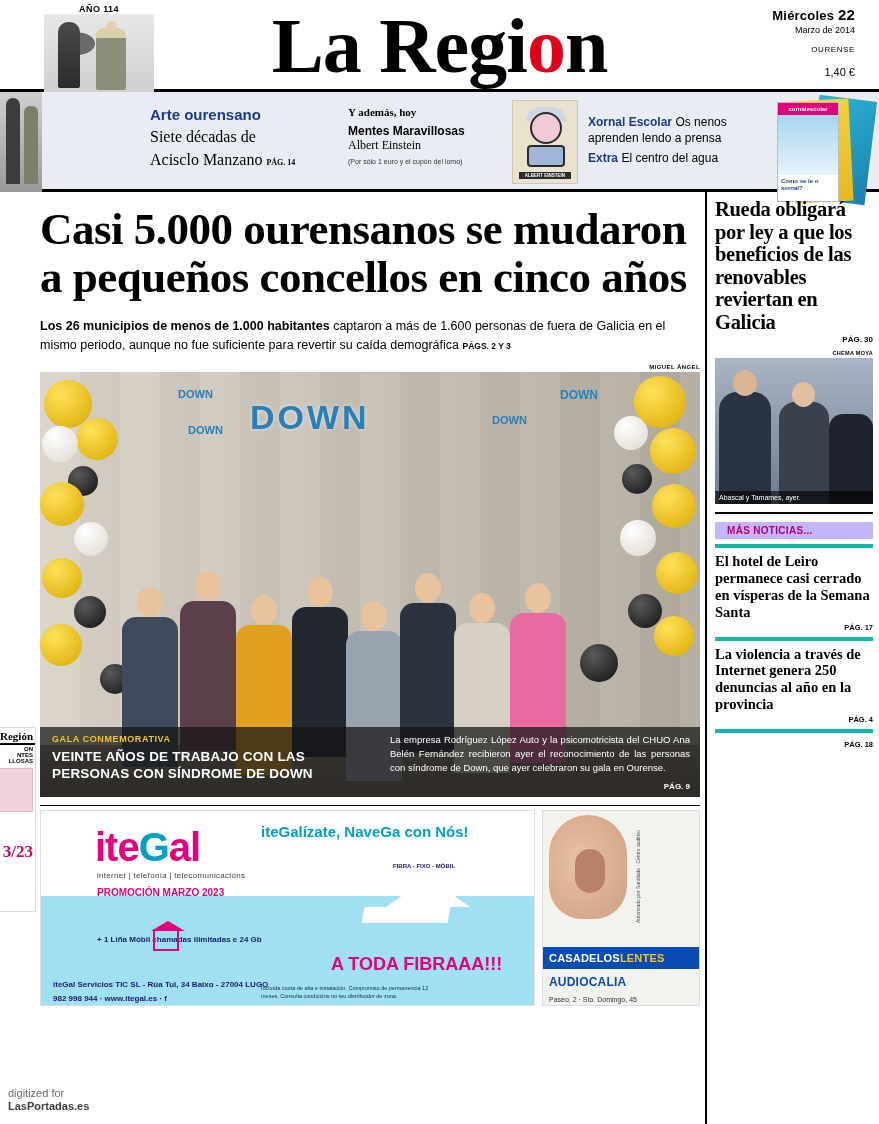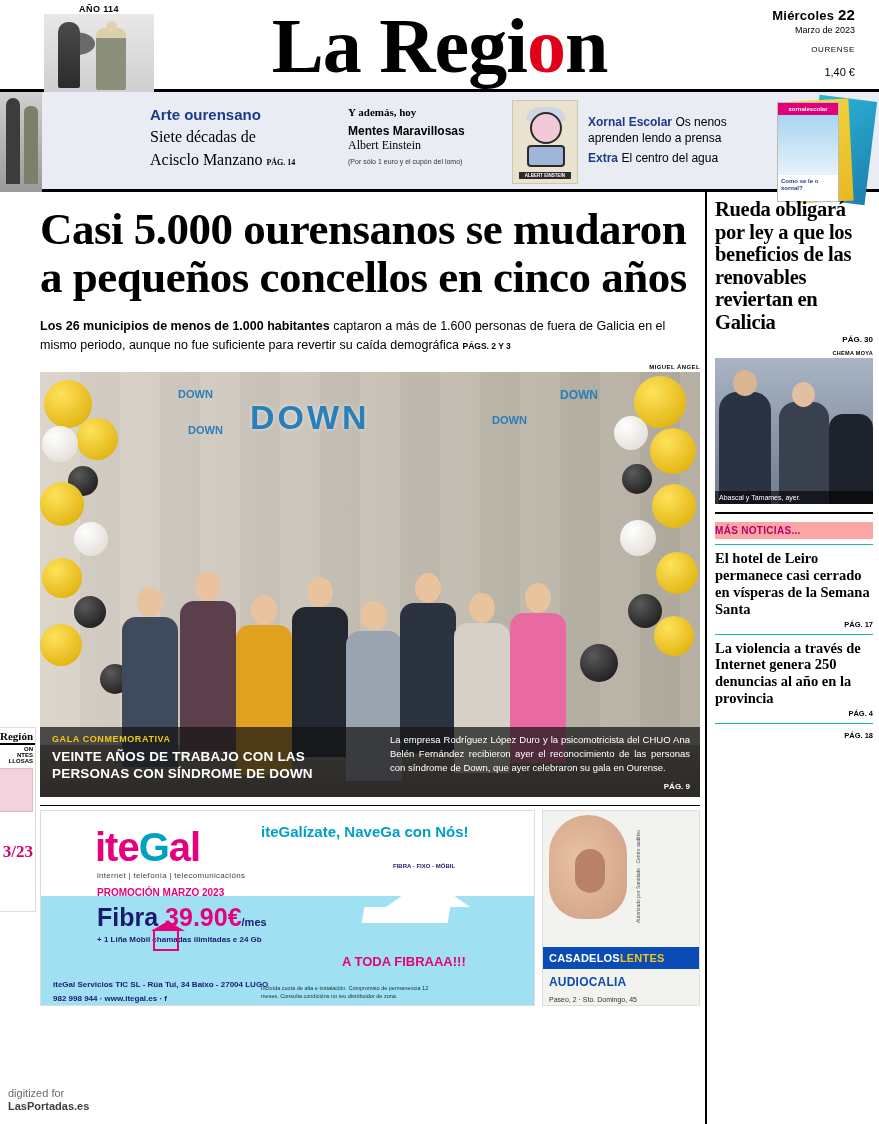--- a/index.html
+++ b/index.html
@@ -206,21 +206,21 @@
   .ad1 .fibra{position:absolute;left:56px;top:92px;font-size:25px;font-weight:bold;color:#1a1a6e;}
   .ad1 .price{color:#e6007e;}
   .ad1 .mes{font-size:11px;color:#1a1a6e;}
   .ad1 .plus{position:absolute;left:56px;top:124px;font-size:8px;color:#1a1a6e;font-weight:bold;}
   .ad1 .slogan{position:absolute;left:220px;top:12px;font-size:15px;font-weight:bold;color:#00a0c6;}
   .ad1 .boat{
     position:absolute;left:345px;top:66px;width:0;height:0;
     border-left:42px solid transparent;border-right:42px solid transparent;border-bottom:30px solid #fff;
   }
   .ad1 .boat2{position:absolute;left:322px;top:96px;width:86px;height:16px;background:#fff;transform:skewX(-10deg);}
-  .ad1 .toda{position:absolute;left:290px;bottom:36px;font-size:13px;font-weight:bold;color:#e6007e;margin-left:11px;}
+  .ad1 .toda{position:absolute;left:290px;bottom:30px;font-size:18px;font-weight:bold;color:#e6007e;}
   .ad1 .legal{position:absolute;left:220px;bottom:4px;width:170px;font-size:5.5px;color:#133;line-height:1.5;}
   .ad1 .addr{position:absolute;left:12px;bottom:16px;font-size:8px;font-weight:bold;color:#1a1a6e;}
   .ad1 .phone{position:absolute;left:12px;bottom:2px;font-size:8px;font-weight:bold;color:#1a1a6e;}
   .ad1 .fibbadge{position:absolute;left:352px;top:52px;font-size:6px;font-weight:bold;color:#1a1a6e;}
   .ad1 .house{position:absolute;left:112px;top:118px;width:26px;height:22px;border:2px solid #e6007e;}
   .ad1 .house:before{content:"";position:absolute;left:-4px;top:-10px;border-left:17px solid transparent;border-right:17px solid transparent;border-bottom:10px solid #e6007e;}
 
   .ad2 {
     position:absolute; right:0; top:4px; width:158px; height:196px;
     background:#f2f2ef; border:1px solid #ddd; overflow:hidden;
@@ -259,24 +259,24 @@
   .r-photo .b3{position:absolute;right:0px;top:56px;width:44px;height:90px;background:#1d222c;border-radius:14px 14px 0 0;}
   .r-photo .cap{
     position:absolute;left:0;right:0;bottom:0;background:rgba(0,0,0,.62);
     color:#fff;font-size:7px;padding:3px 4px;
   }
   .r-sep { height:2px; background:#000; margin:8px 0 6px; }
   .r-sub { font-size:10.5px; line-height:1.45; margin-top:6px;}
   .r-sub b { font-weight:bold; }
   .r-sub .pg { font-size:7.5px; font-weight:bold; }
   .more-bar {
-    background:#fca5a5; color:#b5006e; font-weight:bold; font-size:10px;
-    padding:3px 0; letter-spacing:.3px; margin:8px 0 4px;
-  }
-  .r-item { border-top:1px solid #14b8a6; padding-top:5px; margin-top:5px; }
+    background:#c4b5fd; color:#b5006e; font-weight:bold; font-size:10px;
+    padding:3px 12px; letter-spacing:.3px; margin:8px 0 4px;
+  }
+  .r-item { border-top:4px solid #14b8a6; padding-top:5px; margin-top:5px; }
   .r-item:first-of-type{border-top:none;}
   .r-item .t {
     font-family:"Liberation Serif",serif; font-weight:bold;
     font-size:14.5px; line-height:1.16;
   }
   .r-item .pg { font-size:7.5px; font-weight:bold; text-align:right; margin-top:2px;}
 
   
   .wm { position:absolute; left:8px; bottom:10px; font-size:11px; color:#6b6b6b; line-height:1.25; }
   .wm .b { font-weight:bold; color:#3d3d3d; }
@@ -298,21 +298,21 @@
 
     <div class="mh-title">
       <h1 class="logo"><span>La Regi</span><span class="dotred">o</span><span>n</span></h1>
     </div>
 
     <div class="mh-right">
       <div class="dayline">
         <span>Miércoles</span>
         <span class="dnum">22</span>
       </div>
-      <div class="monthline">Marzo de 2023</div>
+      <div class="monthline">Marzo de 2014</div>
       <div class="city">OURENSE</div>
       <div class="price">1,40 €</div>
     </div>
   </div>
 
   <div class="promo">
     <div class="promo-photo">
       <div class="p1"></div>
       <div class="p2"></div>
     </div>
@@ -448,32 +448,30 @@
           </div>
           <div class="pers" style="left:470px;bottom:34px;">
             <div class="hd"></div>
             <div class="bd" style="background:#e86aa0;"></div>
           </div>
         </div>
 
         <div class="photo-caption">
           <div class="kicker">GALA CONMEMORATIVA</div>
           <div class="ttl">VEINTE AÑOS DE TRABAJO CON LAS PERSONAS CON SÍNDROME DE DOWN</div>
-          <div class="txt">La empresa Rodríguez López Duro y la psicomotricista del CHUO Ana Belén Fernández recibieron ayer el reconocimiento de las personas con síndrome de Down, que ayer celebraron su gala en Ourense.</div>
+          <div class="txt">La empresa Rodríguez López Auto y la psicomotricista del CHUO Ana Belén Fernández recibieron ayer el reconocimiento de las personas con síndrome de Down, que ayer celebraron su gala en Ourense.</div>
           <div class="pg">PÁG. 9</div>
         </div>
       </div>
 
       <div class="ads">
         <div class="ad1">
           <div class="brand"><span>ite</span><span class="g">G</span><span>al</span></div>
           <div class="tagline">internet | telefonía | telecomunicacións</div>
           <div class="promoy">PROMOCIÓN MARZO 2023</div>
-          <div class="fibra"><span>Fibra</span>
-            <span class="price">39.90</span><span class="price">€</span><span class="mes">/mes</span></div>
           <div class="plus">+ 1 Liña Móbil chamadas ilimitadas e 24 Gb</div>
           <div class="house"></div>
           <div class="slogan">iteGalízate, NaveGa con Nós!</div>
           <div class="fibbadge">FIBRA - FIXO - MÓBIL</div>
           <div class="boat"></div>
           <div class="boat2"></div>
           <div class="toda">A TODA FIBRAAA!!!</div>
           <div class="legal">Incluída cuota de alta e instalación. Compromiso de permanencia 12 meses. Consulta condicións no teu distribuidor de zona.</div>
           <div class="addr">iteGal Servicios TIC SL - Rúa Tui, 34 Baixo - 27004 LUGO</div>
           <div class="phone">982 998 944  ·  www.itegal.es  ·  f</div>

